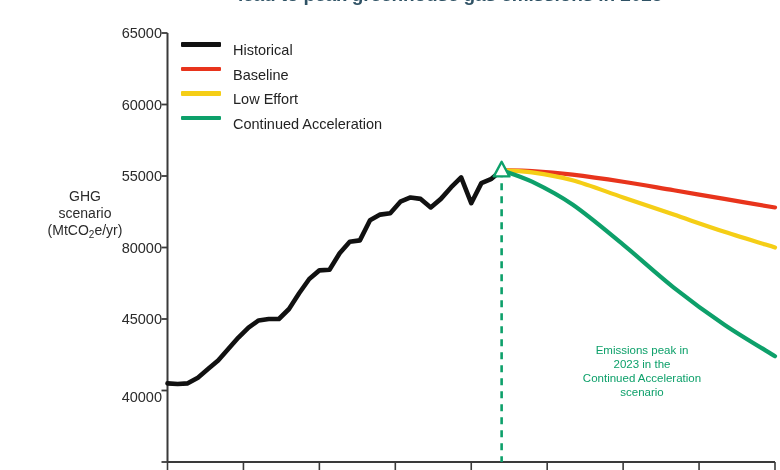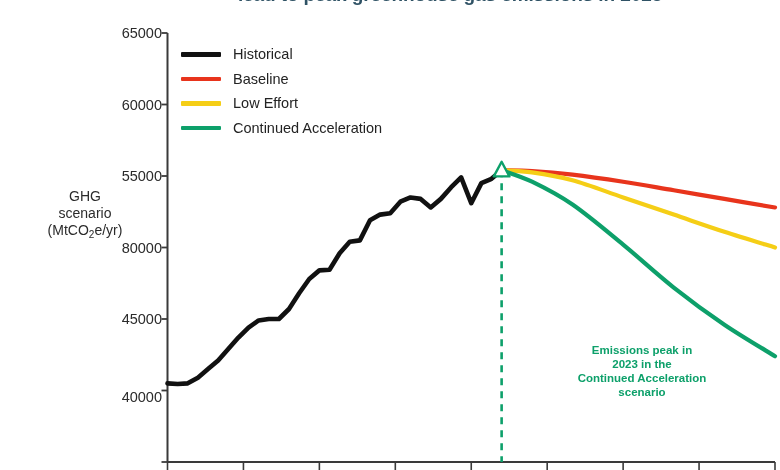--- a/index.html
+++ b/index.html
@@ -80,21 +80,20 @@
   }
 
   
   .legend {
     position: absolute;
     left: 181px;
     top: 42px;
   }
   .legend-row {
     display: flex;
-    align-items: center;
     height: 24.5px;
   }
   .legend-swatch {
     width: 40px;
     height: 4.5px;
     border-radius: 1px;
     margin-right: 12px;
     flex: none;
   }
   .legend-label {
@@ -106,21 +105,21 @@
 
   
   .annotation {
     position: absolute;
     left: 562px;
     top: 343px;
     width: 160px;
     text-align: center;
     font-size: 11.5px;
     line-height: 14px;
-    font-weight: bold;
+    font-weight: normal;
     color: #0da06a;
     font-family: "Liberation Sans", sans-serif;
     white-space: pre-line;
   }
 
   svg { display: block; }
 </style>
 </head>
 <body>
 

